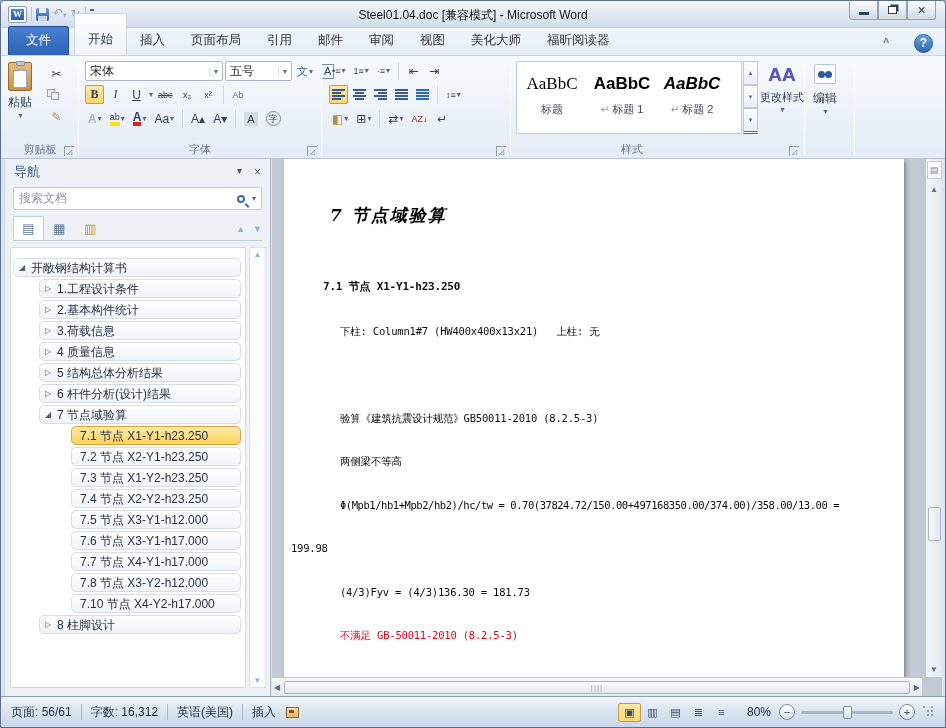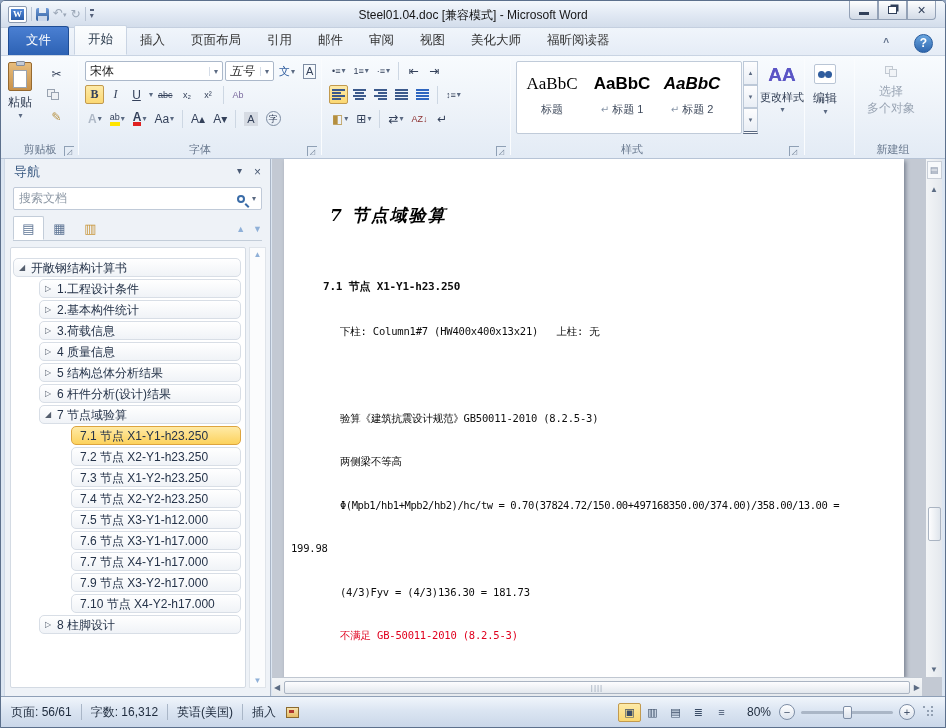--- a/index.html
+++ b/index.html
@@ -19,21 +19,21 @@
   .wtitle{position:absolute;left:0;right:0;top:6px;text-align:center;font-size:12px;color:#151515;pointer-events:none;}
   .wctrls{position:absolute;right:9px;top:0;display:flex;}
   .wc{width:29px;height:19px;background:linear-gradient(#fdfefe,#e7ecf3 50%,#d3dbe7);border:1px solid #93a1b6;border-top:none;display:flex;align-items:center;justify-content:center;color:#31405a;font-size:11px;}
   .wc.first{border-radius:0 0 0 4px;}
   .wc.last{border-radius:0 0 4px 0;}
   .mingl{width:10px;height:3px;background:#31405a;margin-top:7px;}
   .restgl{width:9px;height:8px;border:1.5px solid #31405a;background:#fff;box-shadow:2px -2px 0 -0.5px #31405a;}
   
   .tabrow{position:absolute;top:27px;left:0;right:0;height:28px;background:linear-gradient(#f0f5fb,#e5ecf6);border-bottom:1px solid #c9d4e3;}
   .tabs{position:absolute;left:7px;bottom:0;display:flex;align-items:flex-end;}
-  .tab{padding:5px 13px 6px;font-size:12.5px;color:#333;white-space:nowrap;}
+  .tab{padding:17px 13px 6px;font-size:12.5px;color:#333;white-space:nowrap;}
   .tab.file{background:linear-gradient(#4a7fd2,#2d62b4);color:#fff;border:1px solid #1f4d94;border-bottom:none;border-radius:3px 3px 0 0;margin-right:5px;padding:5px 17px 6px;}
   .tab.active{background:linear-gradient(#fbfdfe,#f1f5fa);border:1px solid #c9d4e3;border-bottom:1px solid #f3f7fb;border-radius:2px 2px 0 0;color:#1f3043;}
   .collapsebtn{position:absolute;right:56px;top:36px;font-size:10px;color:#60708a;font-weight:bold;}
   .helpbtn{position:absolute;right:12px;top:33px;width:19px;height:19px;border-radius:50%;background:linear-gradient(#6aa6e0,#2e66ae);border:1px solid #265a9c;color:#fff;font-weight:bold;font-size:12px;text-align:center;line-height:17px;}
   
   .ribbon{position:absolute;top:55px;left:0;right:0;height:103px;background:linear-gradient(#f8fbfe,#eef3f9 50%,#e3ebf5);border-bottom:1px solid #b7c4d6;}
   .rgroup{position:absolute;top:0;height:102px;}
   .glabel{position:absolute;bottom:1px;left:0;right:0;text-align:center;font-size:11px;color:#68788e;}
   .launcher{position:absolute;bottom:2px;right:3px;width:10px;height:10px;border-left:1px solid #8fa0b5;border-top:1px solid #8fa0b5;font-size:7px;color:#68788e;line-height:9px;text-align:center;}
   .gsep{position:absolute;top:3px;height:96px;width:1px;background:#c7d2e0;border-right:1px solid #fafcfe;}
@@ -207,21 +207,21 @@
       <div class="launcher">◿</div>
     </div>
     <div class="gsep" style="left:77px;"></div>
 
     <div class="rgroup" style="left:79px;width:240px;">
       <div class="rrow" style="left:5px;top:5px;">
         <span class="combo" style="width:138px;">
             <span>宋体</span>
             <span class="cdd">▾</span>
           </span>
-        <span class="combo" style="width:49px;font-style:italic;">
+        <span class="combo" style="width:67px;">
             <span>五号</span>
             <span class="cdd">▾</span>
           </span>
         <span class="ib" style="color:#2e5c9e;font-size:11px;">
             <span>文</span>
             <span class="dda">▾</span>
           </span>
         <span class="ib">
             <span class="abox">A</span>
           </span>
@@ -394,31 +394,20 @@
       <div class="bigbtn" style="position:absolute;left:6px;top:8px;">
         <span class="binobox">
             <span class="bino"></span>
           </span>
         <span style="margin-top:6px;">编辑</span>
         <span class="dda">▾</span>
       </div>
     </div>
     <div class="gsep" style="left:853px;"></div>
 
-    <div class="rgroup" style="left:856px;width:72px;">
-      <div class="bigbtn graytxt" style="position:absolute;left:10px;top:10px;">
-        <span class="dblsq" style="opacity:.55;">
-            <i></i>
-            <i class="b"></i>
-          </span>
-        <span style="margin-top:5px;">选择</span>
-        <span>多个对象</span>
-      </div>
-      <div class="glabel">新建组</div>
-    </div>
   </div>
 
   <div class="nav">
     <div class="nhead">
       <span>导航</span>
       <span class="sp">
         <span>▾</span>
         <span style="font-size:12px;">×</span>
       </span>
     </div>
@@ -453,21 +442,21 @@
       <div class="nitem l1"><span class="exp">▷</span><span>5 结构总体分析结果</span></div>
       <div class="nitem l1"><span class="exp">▷</span><span>6 杆件分析(设计)结果</span></div>
       <div class="nitem l1"><span class="exp">◢</span><span>7 节点域验算</span></div>
       <div class="nitem l2 sel"><span>7.1 节点 X1-Y1-h23.250</span></div>
       <div class="nitem l2"><span>7.2 节点 X2-Y1-h23.250</span></div>
       <div class="nitem l2"><span>7.3 节点 X1-Y2-h23.250</span></div>
       <div class="nitem l2"><span>7.4 节点 X2-Y2-h23.250</span></div>
       <div class="nitem l2"><span>7.5 节点 X3-Y1-h12.000</span></div>
       <div class="nitem l2"><span>7.6 节点 X3-Y1-h17.000</span></div>
       <div class="nitem l2"><span>7.7 节点 X4-Y1-h17.000</span></div>
-      <div class="nitem l2"><span>7.9 节点 X3-Y2-h17.000</span></div>
+      <div class="nitem l2"><span>7.8 节点 X3-Y2-h12.000</span></div>
       <div class="nitem l2"><span>7.10 节点 X4-Y2-h17.000</span></div>
       <div class="nitem l1"><span class="exp">▷</span><span>8 柱脚设计</span></div>
     </div>
     <div class="nscroll">
       <span class="ar">▲</span>
       <span class="ar">▼</span>
     </div>
   </div>
 
   <div class="docarea">

